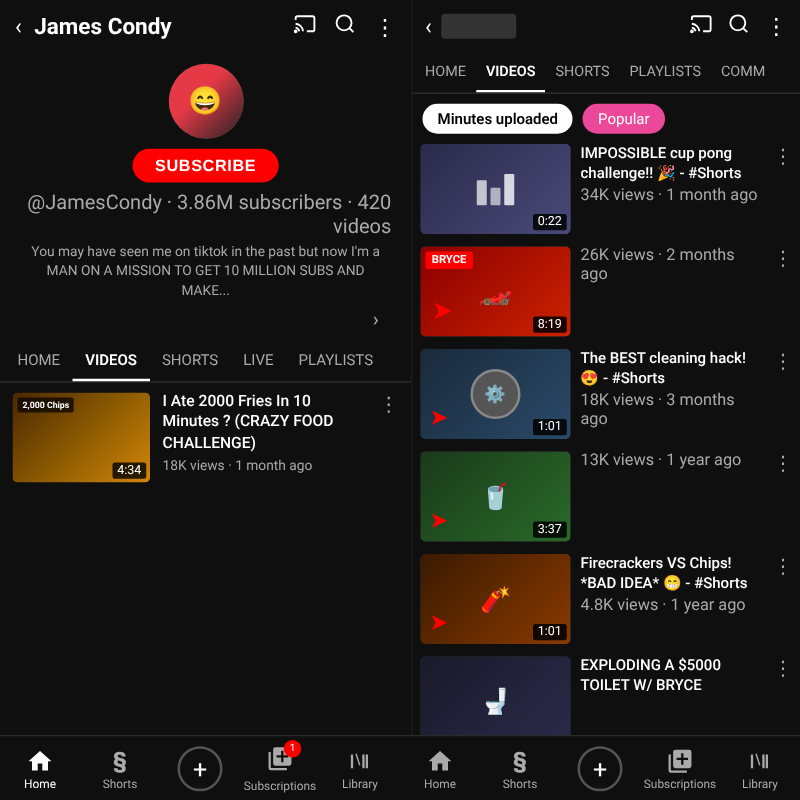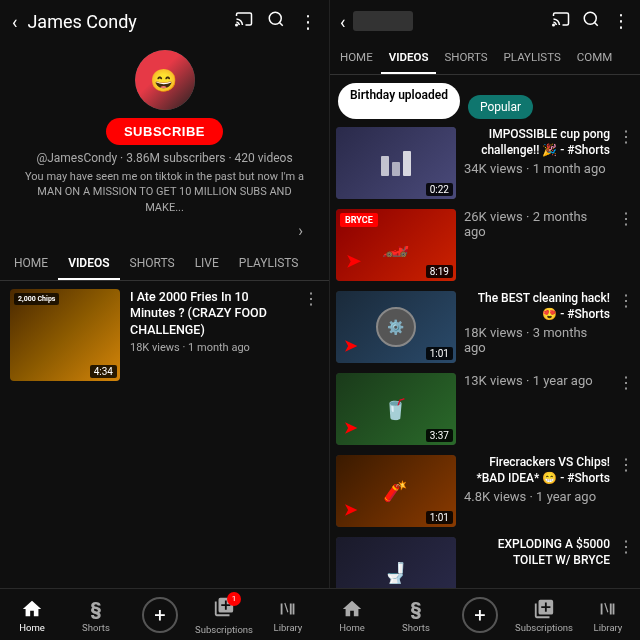--- a/index.html
+++ b/index.html
@@ -33,21 +33,21 @@
     }
 
     .back-arrow {
       font-size: 18px;
       color: #fff;
       cursor: pointer;
     }
 
     .left-header-title {
       font-size: 18px;
-      font-weight: 400;
+      font-weight: 700;
       color: #fff;
       flex: 1;
     }
 
     .header-icons {
       display: flex;
       gap: 14px;
       align-items: center;
     }
 
@@ -94,21 +94,21 @@
       border-radius: 20px;
       padding: 6px 18px;
       font-size: 13px;
       font-weight: 600;
       margin-bottom: 6px;
       cursor: pointer;
       letter-spacing: 0.5px;
     }
 
     .channel-meta {
-      font-size: 12px;
+      font-size: 16px;
       color: #aaa;
       text-align: right;
       margin-bottom: 4px;
     }
 
     .channel-desc {
       font-size: 11px;
       color: #aaa;
       text-align: center;
       padding: 0 8px;
@@ -154,21 +154,21 @@
 
     .left-video-item {
       display: flex;
       gap: 10px;
       margin-bottom: 12px;
       align-items: flex-start;
     }
 
     .left-thumb {
       width: 110px;
-      height: 92px;
+      height: 72px;
       background: #333;
       border-radius: 4px;
       flex-shrink: 0;
       position: relative;
       overflow: hidden;
     }
 
     .left-thumb-inner {
       width: 100%;
       height: 100%;
@@ -278,23 +278,22 @@
       cursor: pointer;
     }
 
     .filter-pill.active {
       background: #fff;
       color: #000;
       font-weight: 600;
     }
 
     .filter-pill.inactive {
-      background: #0f766e;
-      color: #fff;
-      margin-top: 12px;
+      background: #ec4899;
+      color: #fff;
     }
 
     .right-video-list {
       flex: 1;
       overflow-y: auto;
       padding: 0 6px;
     }
 
     .right-video-item {
       display: flex;
@@ -327,21 +326,20 @@
     .right-video-info {
       flex: 1;
     }
 
     .right-video-title {
       font-size: 12px;
       color: #fff;
       font-weight: 500;
       line-height: 1.3;
       margin-bottom: 3px;
-      text-align: right;
     }
 
     .right-video-meta {
       font-size: 13px;
       color: #aaa;
     }
 
     .right-video-more {
       color: #aaa;
       font-size: 16px;
@@ -568,21 +566,21 @@
 
       <div class="right-tabs">
         <div class="right-tab">HOME</div>
         <div class="right-tab active">VIDEOS</div>
         <div class="right-tab">SHORTS</div>
         <div class="right-tab">PLAYLISTS</div>
         <div class="right-tab">COMM</div>
       </div>
 
       <div class="filter-row">
-        <div class="filter-pill active">Birthday uploaded</div>
+        <div class="filter-pill active">Minutes uploaded</div>
         <div class="filter-pill inactive">Popular</div>
       </div>
 
       <div class="right-video-list">
 
         <div class="right-video-item">
           <div class="right-thumb thumb-pong">
             <div style="position:absolute;inset:0;background:linear-gradient(135deg,#2a2a4a,#4a4a7a);display:flex;align-items:center;justify-content:center;">
               <div style="display:flex;gap:3px;align-items:flex-end;">
                 <div style="width:8px;height:20px;background:#fff;border-radius:1px;opacity:0.7;"></div>

